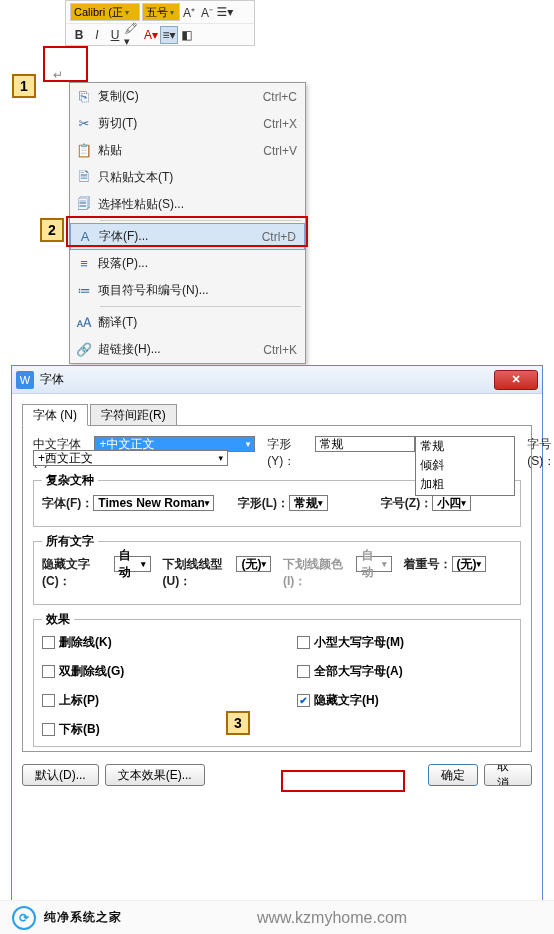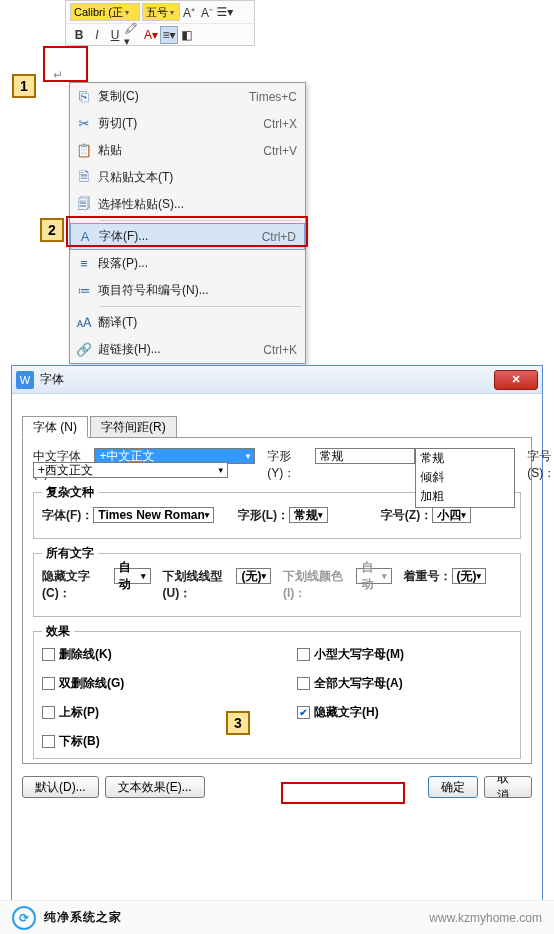--- a/index.html
+++ b/index.html
@@ -2,21 +2,21 @@
 <html><head>
 <meta charset="utf-8">
 <style>
 * { box-sizing: border-box; margin: 0; padding: 0; }
 body { width: 554px; height: 934px; font-family: "Microsoft YaHei", SimSun, sans-serif; font-size: 12px; background: #fff; position: relative; }
 
 
 .toolbar { position: absolute; left: 65px; top: 0; width: 190px; border: 1px solid #ccc; background: #fbfbfb; }
 .toolbar-row { display: flex; align-items: center; height: 22px; padding: 2px 4px; }
 .toolbar-row + .toolbar-row { border-top: 1px solid #e8e8e8; }
-.tb-sel { height: 18px; border: 1px solid #ccc; background: #fde047; font-size: 11px; display: inline-flex; align-items: center; padding: 0 3px; gap: 2px; }
+.tb-sel { height: 18px; border: 1px solid #ccc; background: #eab308; font-size: 11px; display: inline-flex; align-items: center; padding: 0 3px; gap: 2px; }
 .tb-sel .ar { font-size: 8px; color: #555; }
 .btn { width: 18px; height: 18px; display: inline-flex; align-items: center; justify-content: center; color: #333; cursor: pointer; }
 .btn.b { font-weight: bold; } .btn.i { font-style: italic; } .btn.u { text-decoration: underline; }
 .bar-red { position: absolute; left: 43px; top: 46px; width: 45px; height: 36px; border: 2px solid #c00; }
 .para-mark { position: absolute; left: 53px; top: 68px; color: #888; font-size: 12px; }
 .callout { position: absolute; width: 24px; height: 24px; border: 2px solid #a66d00; background: #ffe599; display: flex; align-items: center; justify-content: center; font-weight: bold; font-size: 14px; }
 .callout1 { left: 12px; top: 74px; } .callout2 { left: 40px; top: 218px; } .callout3 { left: 226px; top: 711px; }
 
 
 .ctx { position: absolute; left: 69px; top: 82px; width: 237px; border: 1px solid #999; background: #f5f5f5; box-shadow: 2px 2px 4px rgba(0,0,0,.2); }
@@ -27,21 +27,21 @@
 .ctx-sc { color: #666; font-size: 12px; }
 .ctx-sep { height: 1px; background: #ccc; margin: 2px 4px 2px 30px; }
 .ctx-red { position: absolute; left: 66px; top: 216px; width: 242px; height: 31px; border: 2px solid #c00; pointer-events: none; }
 
 
 .dlg { position: absolute; left: 11px; top: 365px; width: 532px; height: 545px; border: 1px solid #5c8bd6; background: #fff; }
 .titlebar { height: 28px; background: linear-gradient(#f2f6fc,#dde8f6); display: flex; align-items: center; padding: 0 4px; border-bottom: 1px solid #c7d5ea; }
 .titlebar .tic { width: 18px; height: 18px; background: #3b8de8; color: #fff; display: flex; align-items: center; justify-content: center; font-size: 11px; border-radius: 2px; margin-right: 6px; }
 .titlebar .sp { flex: 1; }
 .closebtn { width: 44px; height: 20px; background: linear-gradient(#e06060,#c72b1f); color: #fff; border: 1px solid #8d1a12; border-radius: 3px; display: flex; align-items: center; justify-content: center; font-size: 11px; font-weight: bold; }
-.tabs { display: flex; margin: 22px 10px 0; }
+.tabs { display: flex; margin: 10px 10px 0; }
 .tab { height: 22px; padding: 0 10px; border: 1px solid #999; background: #ececec; display: flex; align-items: center; font-size: 12px; cursor: pointer; margin-right: 2px; }
 .tab.active { background: #fff; border-bottom: 1px solid #fff; position: relative; z-index: 2; }
 .tabbody { border: 1px solid #999; margin: -1px 10px 6px; padding: 10px 10px 4px; position: relative; }
 .row { display: flex; gap: 12px; margin-bottom: 4px; }
 .col { display: flex; flex-direction: row; }
 .lbl { font-size: 12px; color: #222; margin-bottom: 2px; }
 .combo { height: 16px; border: 1px solid #7a7a7a; background: #fff; display: flex; align-items: center; padding: 0 4px; font-size: 12px; justify-content: space-between; }
 .combo .ar { font-size: 9px; }
 .combo.sel { background: #3399ff; color: #fff; }
 .listbox { border: 1px solid #7a7a7a; background: #fff; height: 60px; overflow: hidden; font-size: 12px; }
@@ -58,21 +58,21 @@
 .note { font-size: 12px; color: #222; margin-top: 6px; }
 .dlg-btns { display: flex; padding: 6px 10px; gap: 6px; align-items: center; }
 .dbtn { height: 22px; padding: 0 12px; border: 1px solid #7a7a7a; background: linear-gradient(#fff,#e5e5e5); border-radius: 3px; font-size: 12px; display: flex; align-items: center; cursor: pointer; }
 .dbtn.primary { border-color: #3c7fb1; }
 .dlg-btns .sp { flex: 1; }
 
 
 .wm { position: absolute; left: 0; right: 0; bottom: 0; height: 34px; background: #fafafa; display: flex; align-items: center; padding: 0 12px; border-top: 1px solid #eee; }
 .wm .logo { width: 24px; height: 24px; border: 2px solid #2aa0e8; border-radius: 50%; display: flex; align-items: center; justify-content: center; color: #2aa0e8; font-weight: bold; margin-right: 8px; }
 .wm .t1 { font-weight: bold; color: #111; letter-spacing: 1px; }
-.wm .t2 { flex: 1; text-align: right; color: #888; font-size: 12px; }
+.wm .t2 { flex: 1; text-align: center; color: #888; font-size: 16px; }
 </style>
 </head>
 <body>
 
 <div class="toolbar">
   <div class="toolbar-row">
     <span class="tb-sel" style="width:70px">
         <span>Calibri (正</span>
         <span class="ar">▾</span>
       </span>
@@ -96,21 +96,21 @@
 </div>
 
 <div class="bar-red"></div>
 <div class="para-mark">↵</div>
 <div class="callout callout1">1</div>
 
 <div class="ctx">
   <div class="ctx-row">
       <span class="ctx-ic">⎘</span>
       <span class="ctx-lb">复制(C)</span>
-      <span class="ctx-sc">Times+C</span>
+      <span class="ctx-sc">Ctrl+C</span>
     </div>
   <div class="ctx-row">
       <span class="ctx-ic">✂</span>
       <span class="ctx-lb">剪切(T)</span>
       <span class="ctx-sc">Ctrl+X</span>
     </div>
   <div class="ctx-row">
       <span class="ctx-ic">📋</span>
       <span class="ctx-lb">粘贴</span>
       <span class="ctx-sc">Ctrl+V</span>

